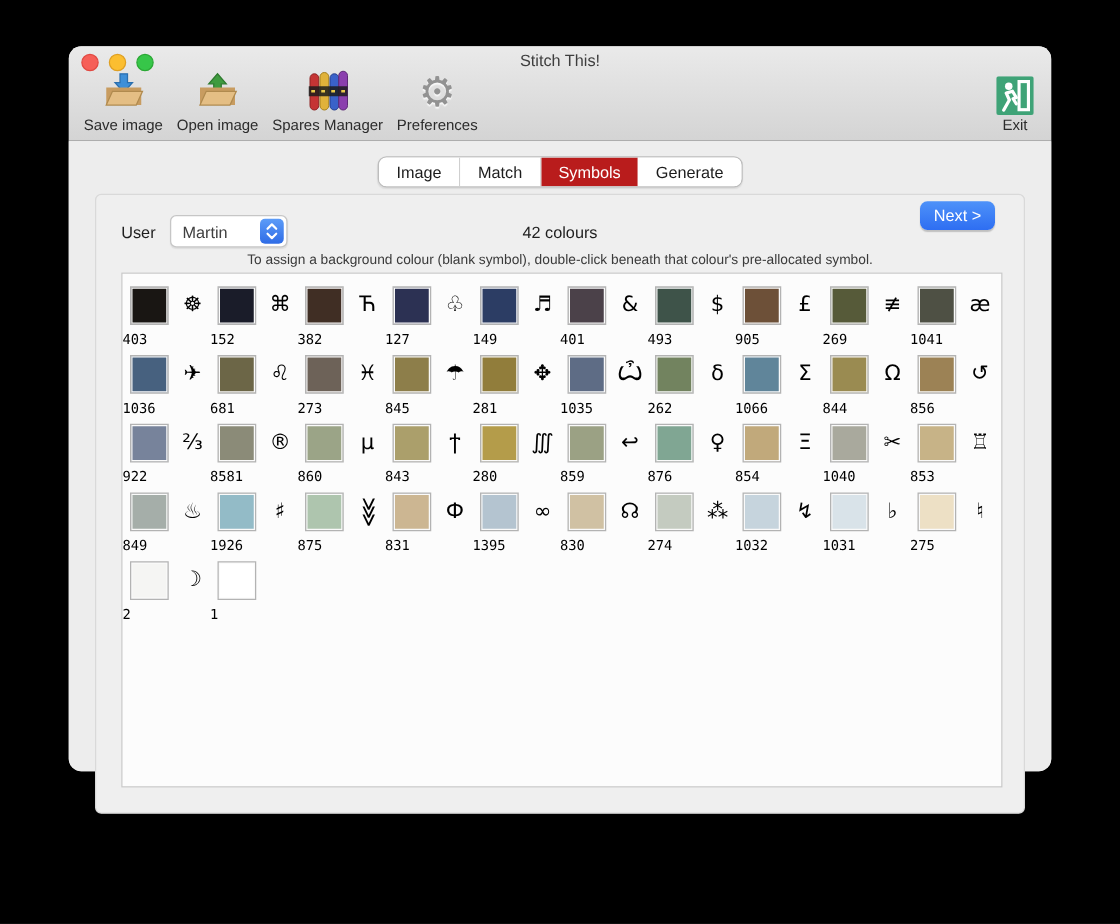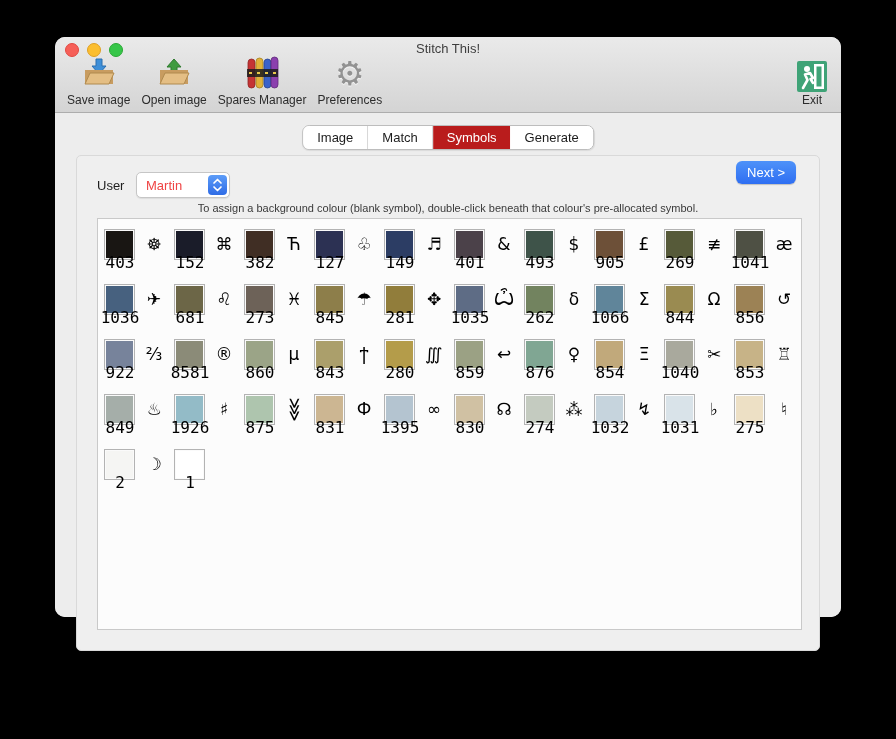--- a/index.html
+++ b/index.html
@@ -29,39 +29,39 @@
   .tab{font-size:13px;color:#1c1c1c;display:flex;align-items:center;justify-content:center;
     padding:0 14px;border-right:1px solid #cfcfcf;background:#fff;cursor:default;}
   .tab:last-child{border-right:none;}
   .tab.sel{background:#b91c1c;color:#fff;border-right:none;}
   
   .group{position:absolute;left:21px;top:42px;width:742px;height:494px;background:#efefef;
     border:1px solid #d9d9d9;border-radius:5px;}
   .user-label{position:absolute;left:20px;top:22px;font-size:13px;color:#1e1e1e;}
   .popup{position:absolute;left:59px;top:16px;width:92px;height:24px;background:#fff;border:1px solid #c6c6c6;
     border-radius:5px;box-shadow:0 1px 1px rgba(0,0,0,.08);display:flex;align-items:center;cursor:default;}
-  .popup .val{flex:1;font-size:13px;color:#ef4444;padding-left:9px;}
+  .popup .val{flex:1;font-size:13px;color:#404040;padding-left:9px;}
   .popup .stepper{width:19px;height:20px;margin-right:2px;border-radius:4px;
     background:linear-gradient(#5c9cf8,#2f6ce6);display:flex;align-items:center;justify-content:center;}
   .count{position:absolute;left:0;right:0;top:22px;text-align:center;font-size:13px;color:#1e1e1e;}
   .next-btn{position:absolute;right:23px;top:5px;height:23px;padding:0 11px;border:none;border-radius:6px;
     background:linear-gradient(#4e92f9,#2e6ef2);color:#fff;font-size:13px;font-family:inherit;
     box-shadow:0 1px 1px rgba(0,0,0,.2);cursor:default;}
   .instruction{position:absolute;left:0;right:0;top:46px;text-align:center;font-size:11px;color:#3a3a3a;}
   
   .panel{position:absolute;left:20px;top:62px;width:703px;height:410px;background:#fcfcfc;
     border:1px solid #c9c9c9;overflow:hidden;}
   .grid{position:absolute;left:6px;top:10px;display:grid;grid-template-columns:repeat(10,70px);grid-auto-rows:55px;}
   .cell{position:relative;cursor:default;}
   .swatch{position:absolute;left:1px;top:1px;width:27px;height:27px;border:1px solid #fafafa;
     outline:1px solid #b3b3b3;display:block;}
   .sym{position:absolute;left:38px;top:2px;width:24px;text-align:center;font-family:"DejaVu Sans",sans-serif;
     font-size:17px;line-height:27px;color:#000;display:inline-block;}
-  .num{position:absolute;left:-6px;top:24px;width:44px;text-align:center;
-    font-family:"DejaVu Sans Mono",monospace;font-size:16px;color:#000;}
+  .num{position:absolute;left:-6px;top:36px;width:44px;
+    font-family:"DejaVu Sans Mono",monospace;font-size:11px;color:#000;}
   svg{display:block;}
 </style>
 </head>
 <body>
 
 <div class="window">
 
   <div class="header">
     <div class="traffic">
       <span class="tl red"></span>
@@ -150,20 +150,21 @@
       <div class="popup">
         <span class="val">Martin</span>
         <span class="stepper">
           <svg width="13" height="16" viewBox="0 0 13 16">
             <path d="M3 6 L6.5 2.5 L10 6" fill="none" stroke="#fff" stroke-width="1.7" stroke-linecap="round" stroke-linejoin="round"></path>
             <path d="M3 10 L6.5 13.5 L10 10" fill="none" stroke="#fff" stroke-width="1.7" stroke-linecap="round" stroke-linejoin="round"></path>
           </svg>
         </span>
       </div>
 
+      <div class="count">42 colours</div>
 
       <button class="next-btn">Next &gt;</button>
 
       <div class="instruction">To assign a background colour (blank symbol), double-click beneath that colour's pre-allocated symbol.</div>
 
       <div class="panel">
         <div class="grid">
             <div class="cell">
               <span class="swatch" style="background: rgb(25, 22, 19);"></span>
               <span class="sym">☸</span>

